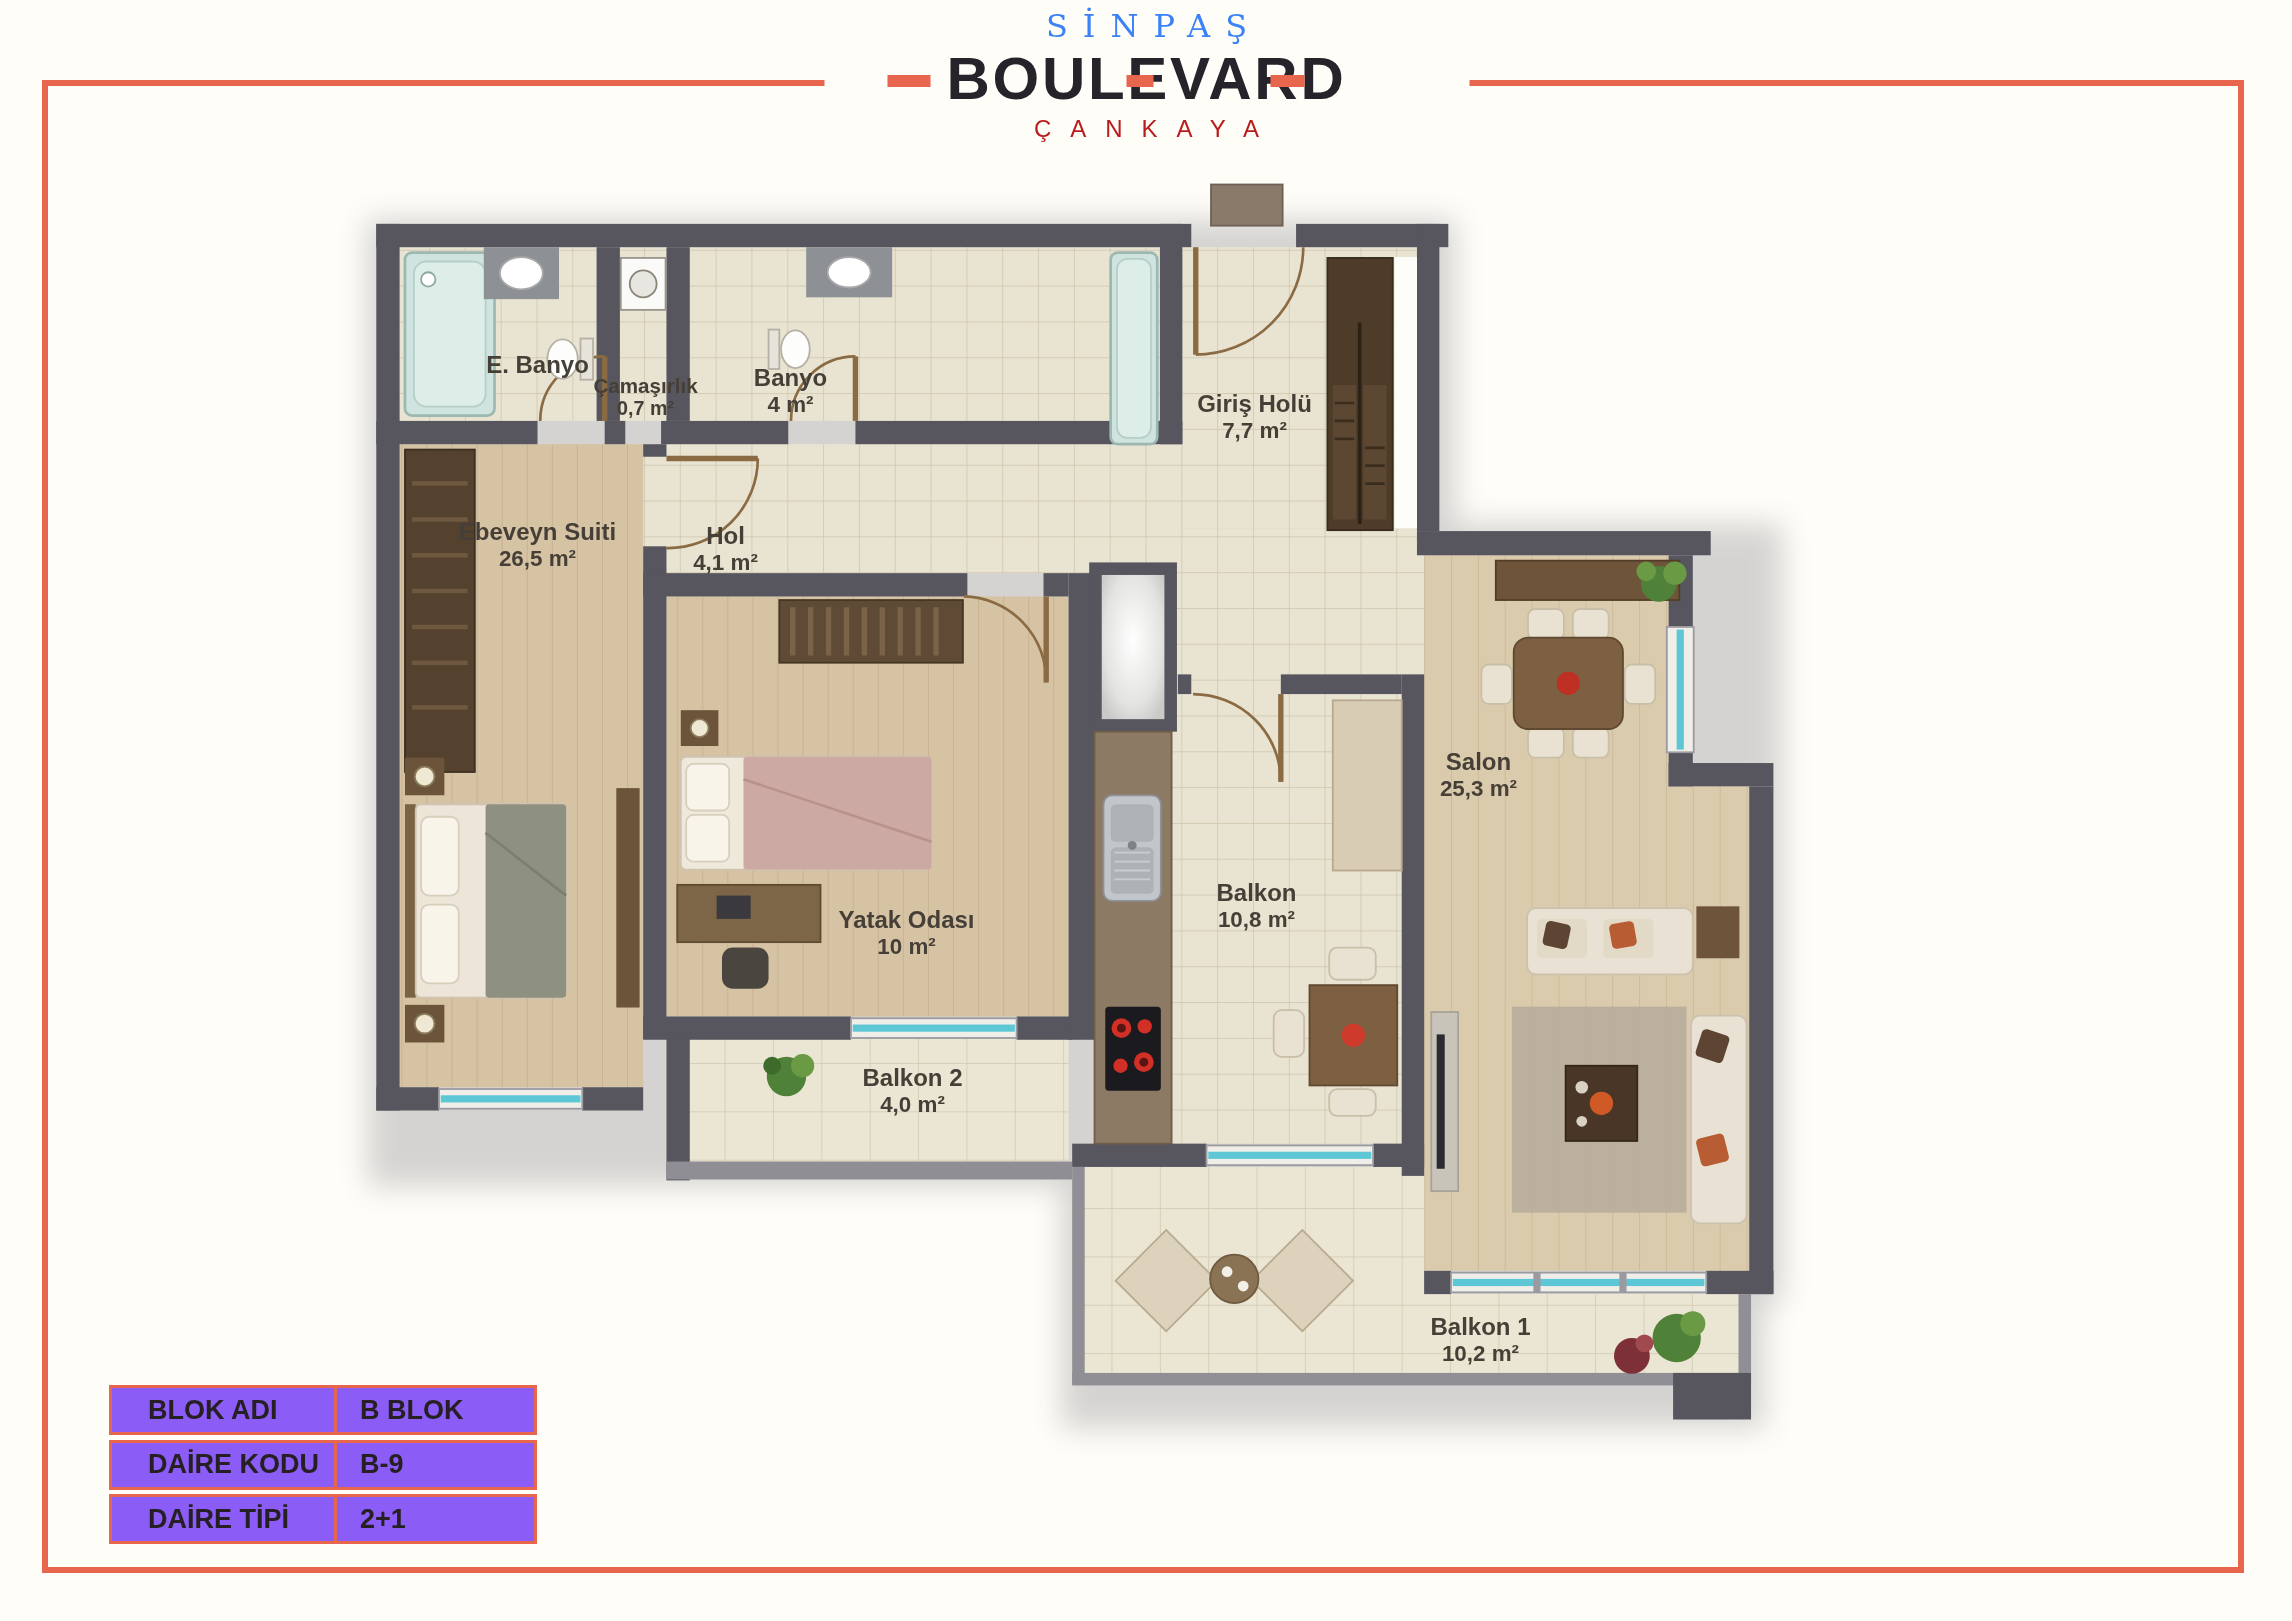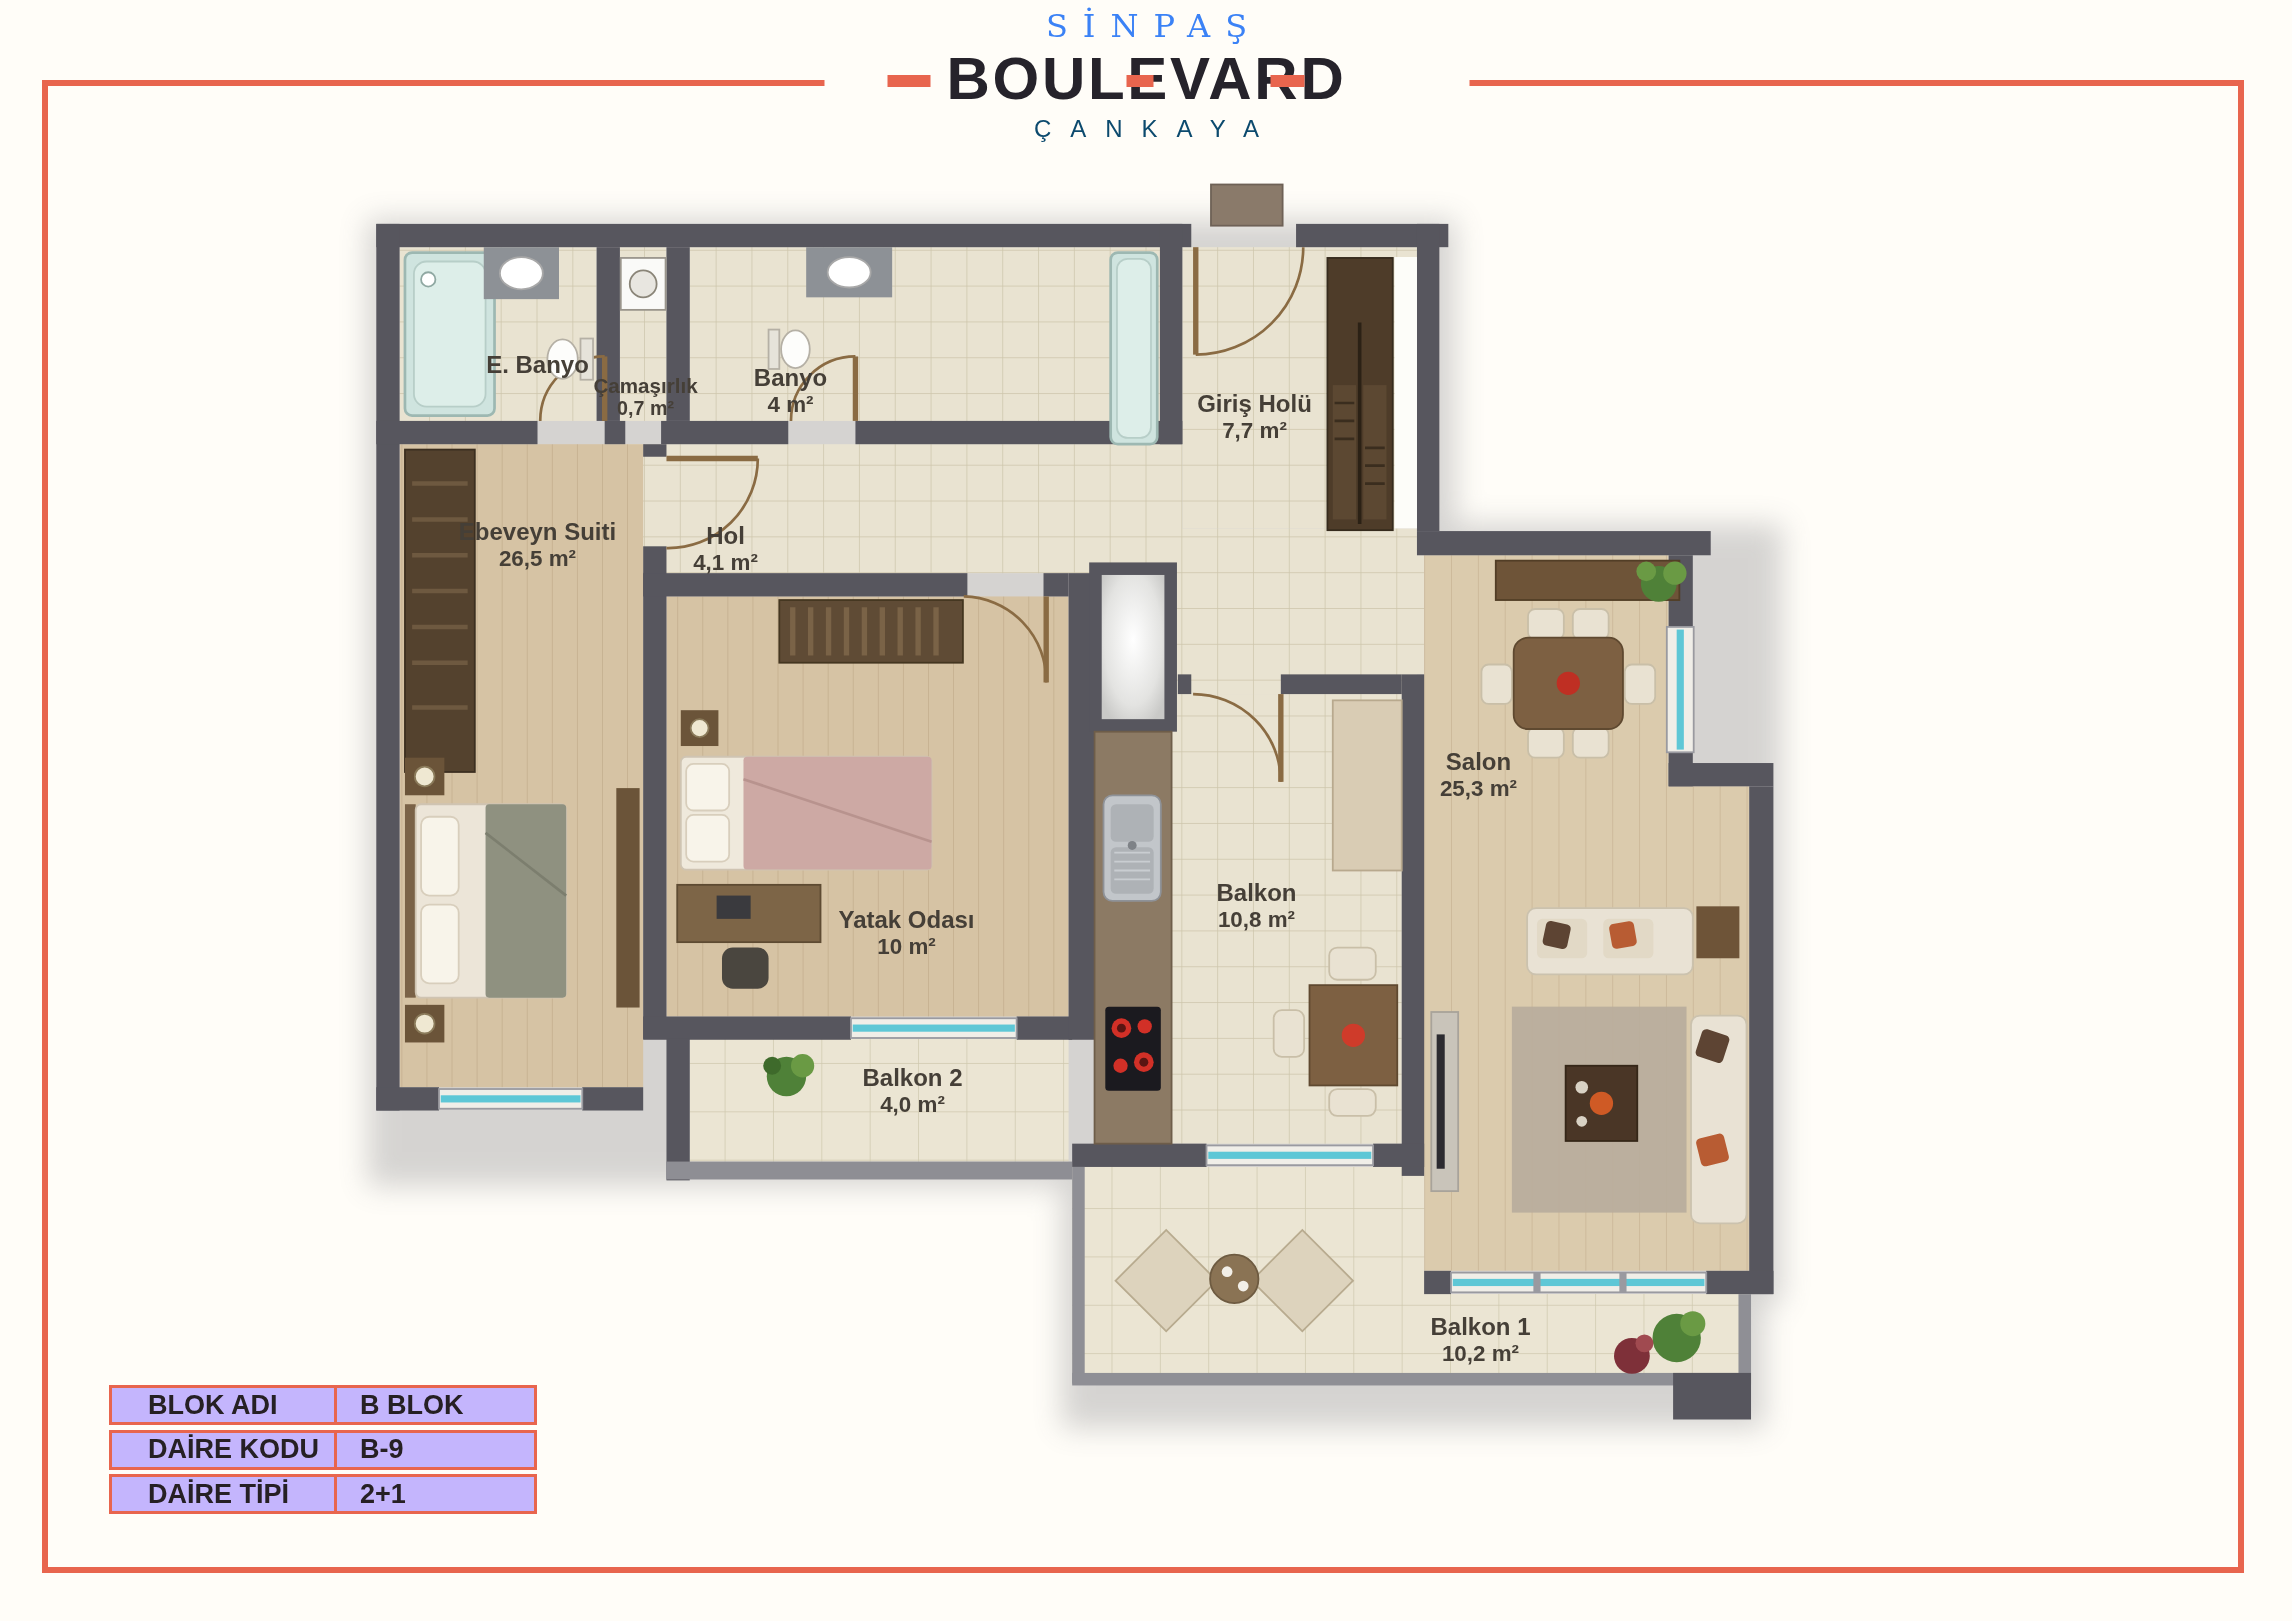--- a/index.html
+++ b/index.html
@@ -8,29 +8,29 @@
   
   .frame{position:absolute;left:42px;top:80px;width:2202px;height:1493px;border:6.3px solid #E8654E;box-sizing:border-box;}
   
   .logo{position:absolute;left:50%;top:7.2px;transform:translateX(-50%);width:627px;text-align:center;background:#fffdf8;z-index:5;padding:0 9px;}
   .logo-brand{font-family:"DejaVu Serif",serif;font-size:32px;letter-spacing:15px;color:#3b82f6;font-weight:500;padding-left:15px;}
   .logo-name{position:relative;font-size:60px;font-weight:900;letter-spacing:2.7px;color:#26232B;line-height:63px;margin-top:1.8px;}
   .logo-dash{position:absolute;height:11.6px;background:#E8654E;top:28px;}
   .dash-l{left:54px;width:43px;}
   .dash-e{left:293px;width:27px;}
   .dash-rd{left:437px;width:34px;}
-  .logo-loc{font-size:24px;letter-spacing:19px;color:#0c4a6e;font-weight:500;margin-top:5.4px;padding-left:19px;}
+  .logo-loc{font-size:24px;letter-spacing:19px;color:#b91c1c;font-weight:500;margin-top:5.4px;padding-left:19px;}
   
   .room-label{position:absolute;width:269px;margin-left:-134px;text-align:center;color:#453F37;font-weight:bold;font-size:24px;line-height:27px;z-index:4;}
   .room-label .area{font-size:22.4px;}
   .room-label.small{font-size:20.6px;line-height:23px;}
   .room-label.small .area{font-size:19.7px;}
   
   .info-table{position:absolute;left:109px;top:1385px;width:428px;z-index:5;}
-  .info-row{display:flex;height:40px;margin-bottom:4.5px;border:3.6px solid #E8654E;box-sizing:border-box;background:#c4b5fd;}
+  .info-row{display:flex;height:50px;margin-bottom:4.5px;border:3.6px solid #E8654E;box-sizing:border-box;background:#8b5cf6;}
   .info-label{width:186px;border-right:3.6px solid #E8654E;display:flex;align-items:center;padding-left:36px;font-weight:bold;font-size:27px;color:#262024;}
   .info-value{flex:1;display:flex;align-items:center;padding-left:23px;font-weight:bold;font-size:27px;color:#262024;}
   svg{position:absolute;left:0;top:0;}
 </style>
 </head>
 <body>
 
 <div class="page">
 
   <div class="frame"></div>

